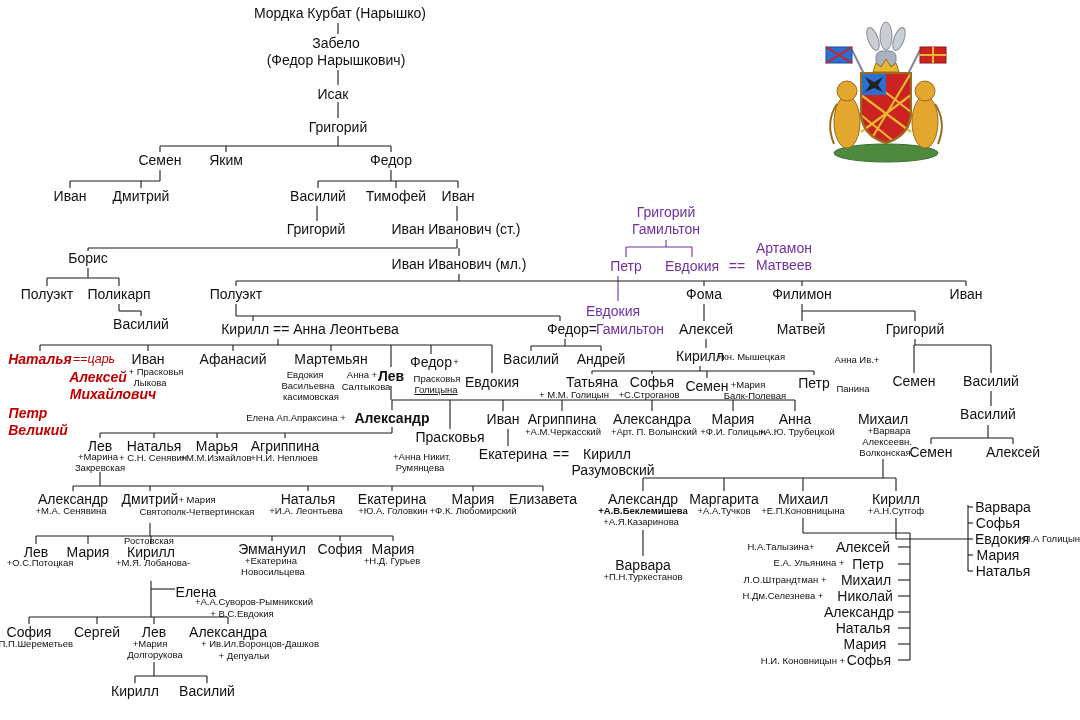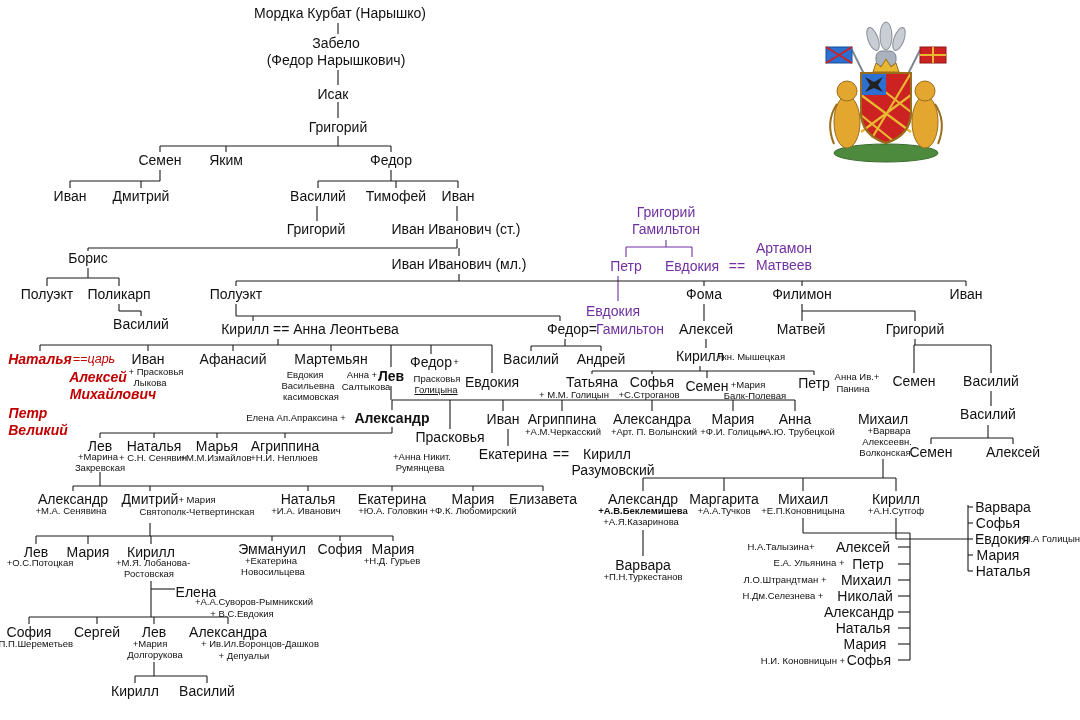--- a/index.html
+++ b/index.html
@@ -280,21 +280,21 @@
       <div class="node f-n" style="left: 700px; top: 349px;">Кирилл</div>
       <div class="node f-s" style="left: 751px; top: 352px;">+кн. Мышецкая</div>
       <div class="node f-n" style="left: 592px; top: 375px;">Татьяна</div>
       <div class="node f-s" style="left: 574px; top: 390px;">+ М.М. Голицын</div>
       <div class="node f-n" style="left: 652px; top: 375px;">Софья</div>
       <div class="node f-s" style="left: 649px; top: 390px;">+С.Строганов</div>
       <div class="node f-n" style="left: 707px; top: 379px;">Семен</div>
       <div class="node f-s" style="left: 748px; top: 380px;">+Мария</div>
       <div class="node f-s" style="left: 755px; top: 391px;">Балк-Полевая</div>
       <div class="node f-n" style="left: 814px; top: 376px;">Петр</div>
-      <div class="node f-s" style="left: 857px; top: 372px;">Анна Ив.+</div>
+      <div class="node f-s" style="left: 857px; top: 355px;">Анна Ив.+</div>
       <div class="node f-s" style="left: 853px; top: 384px;">Панина</div>
       <div class="node f-n" style="left: 914px; top: 374px;">Семен</div>
       <div class="node f-n" style="left: 991px; top: 374px;">Василий</div>
       <div class="node f-s" style="left: 296px; top: 413px;">Елена Ап.Апраксина +</div>
       <div class="node f-n bold" style="left: 392px; top: 411px;">Александр</div>
       <div class="node f-n" style="left: 503px; top: 412px;">Иван</div>
       <div class="node f-n" style="left: 562px; top: 412px;">Агриппина</div>
       <div class="node f-s" style="left: 563px; top: 427px;">+А.М.Черкасский</div>
       <div class="node f-n" style="left: 652px; top: 412px;">Александра</div>
       <div class="node f-s" style="left: 654px; top: 427px;">+Арт. П. Волынский</div>
@@ -324,21 +324,21 @@
       <div class="node f-n" style="left: 513px; top: 447px;">Екатерина</div>
       <div class="node f-n" style="left: 561px; top: 447px;">==</div>
       <div class="node f-n" style="left: 607px; top: 447px;">Кирилл</div>
       <div class="node f-n" style="left: 613px; top: 463px;">Разумовский</div>
       <div class="node f-n" style="left: 73px; top: 492px;">Александр</div>
       <div class="node f-s" style="left: 71px; top: 506px;">+М.А. Сенявина</div>
       <div class="node f-n" style="left: 150px; top: 492px;">Дмитрий</div>
       <div class="node f-s" style="left: 197px; top: 495px;">+ Мария</div>
       <div class="node f-s" style="left: 197px; top: 507px;">Святополк-Четвертинская</div>
       <div class="node f-n" style="left: 308px; top: 492px;">Наталья</div>
-      <div class="node f-s" style="left: 306px; top: 506px;">+И.А. Иванович</div>
+      <div class="node f-s" style="left: 306px; top: 506px;">+И.А. Леонтьева</div>
       <div class="node f-n" style="left: 392px; top: 492px;">Екатерина</div>
       <div class="node f-s" style="left: 393px; top: 506px;">+Ю.А. Головкин</div>
       <div class="node f-n" style="left: 473px; top: 492px;">Мария</div>
       <div class="node f-s" style="left: 473px; top: 506px;">+Ф.К. Любомирский</div>
       <div class="node f-n" style="left: 543px; top: 492px;">Елизавета</div>
       <div class="node f-n" style="left: 643px; top: 492px;">Александр</div>
       <div class="node f-s" style="left: 643px; top: 506px; font-weight: bold;">+А.В.Беклемишева</div>
       <div class="node f-s" style="left: 641px; top: 517px;">+А.Я.Казаринова</div>
       <div class="node f-n" style="left: 724px; top: 492px;">Маргарита</div>
       <div class="node f-s" style="left: 724px; top: 506px;">+А.А.Тучков</div>
@@ -350,21 +350,21 @@
       <div class="node f-n" style="left: 998px; top: 516px;">Софья</div>
       <div class="node f-n" style="left: 1002px; top: 532px;">Евдокия</div>
       <div class="node f-s" style="left: 1049px; top: 534px;">+П.А Голицын</div>
       <div class="node f-n" style="left: 998px; top: 548px;">Мария</div>
       <div class="node f-n" style="left: 1003px; top: 564px;">Наталья</div>
       <div class="node f-n" style="left: 36px; top: 545px;">Лев</div>
       <div class="node f-s" style="left: 40px; top: 558px;">+О.С.Потоцкая</div>
       <div class="node f-n" style="left: 88px; top: 545px;">Мария</div>
       <div class="node f-n" style="left: 151px; top: 545px;">Кирилл</div>
       <div class="node f-s" style="left: 153px; top: 558px;">+М.Я. Лобанова-</div>
-      <div class="node f-s" style="left: 149px; top: 569px;">Ростовская</div>
+      <div class="node f-s" style="left: 149px; top: 536px;">Ростовская</div>
       <div class="node f-n" style="left: 272px; top: 542px;">Эммануил</div>
       <div class="node f-s" style="left: 271px; top: 556px;">+Екатерина</div>
       <div class="node f-s" style="left: 273px; top: 567px;">Новосильцева</div>
       <div class="node f-n" style="left: 340px; top: 542px;">София</div>
       <div class="node f-n" style="left: 393px; top: 542px;">Мария</div>
       <div class="node f-s" style="left: 392px; top: 556px;">+Н.Д. Гурьев</div>
       <div class="node f-n" style="left: 643px; top: 558px;">Варвара</div>
       <div class="node f-s" style="left: 643px; top: 572px;">+П.Н.Туркестанов</div>
       <div class="node f-s" style="left: 781px; top: 542px;">Н.А.Талызина+</div>
       <div class="node f-n" style="left: 863px; top: 540px;">Алексей</div>

